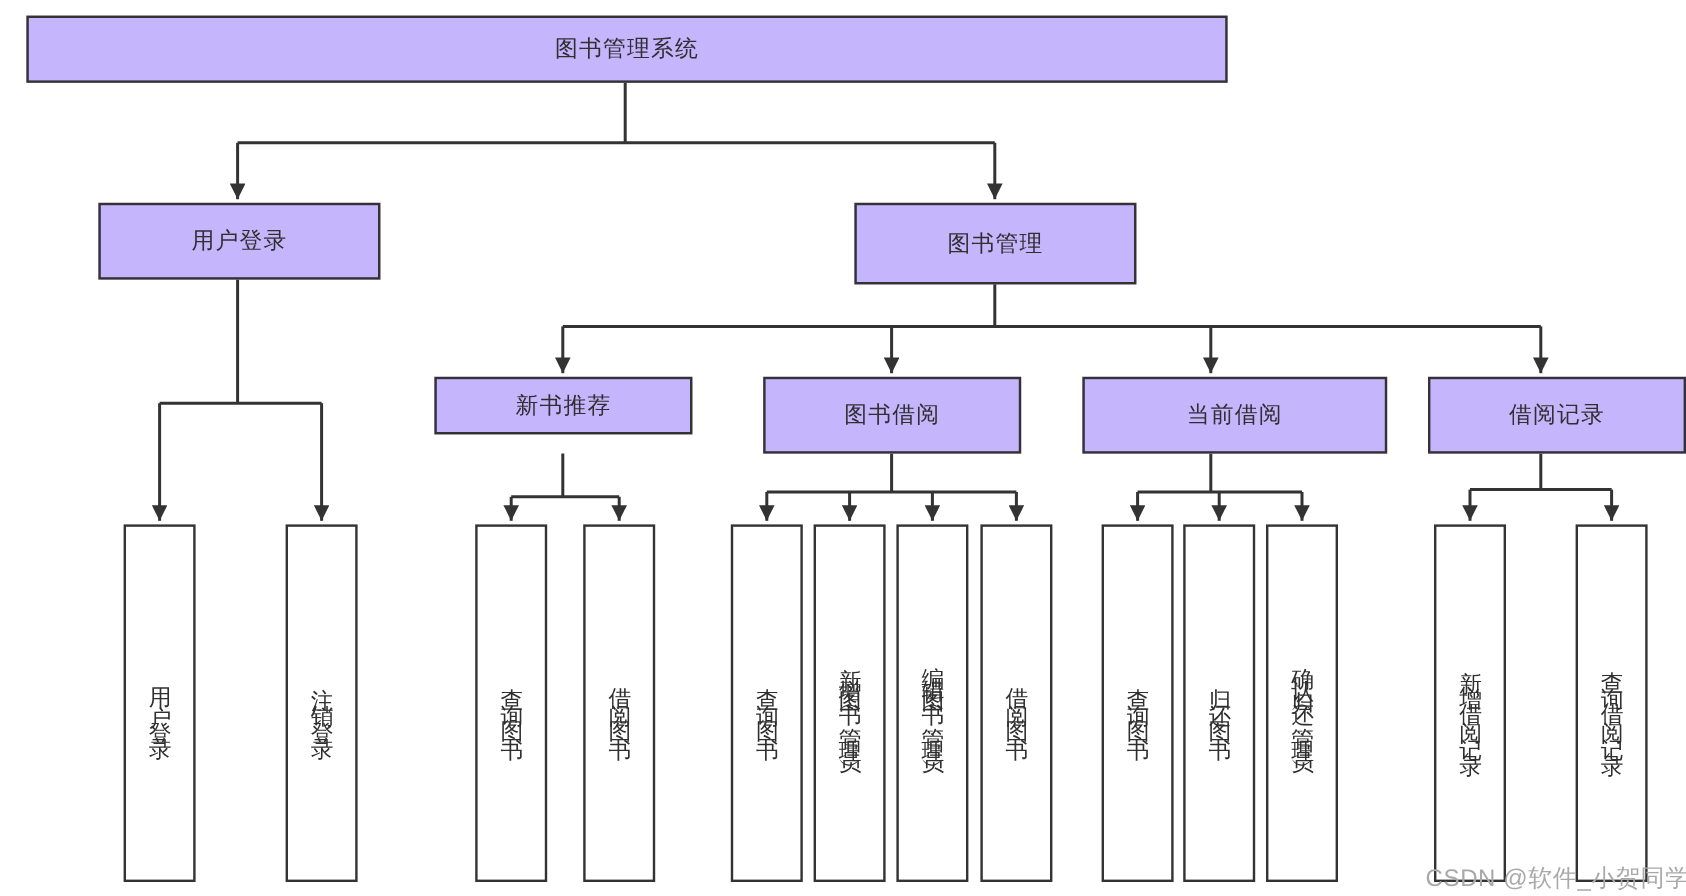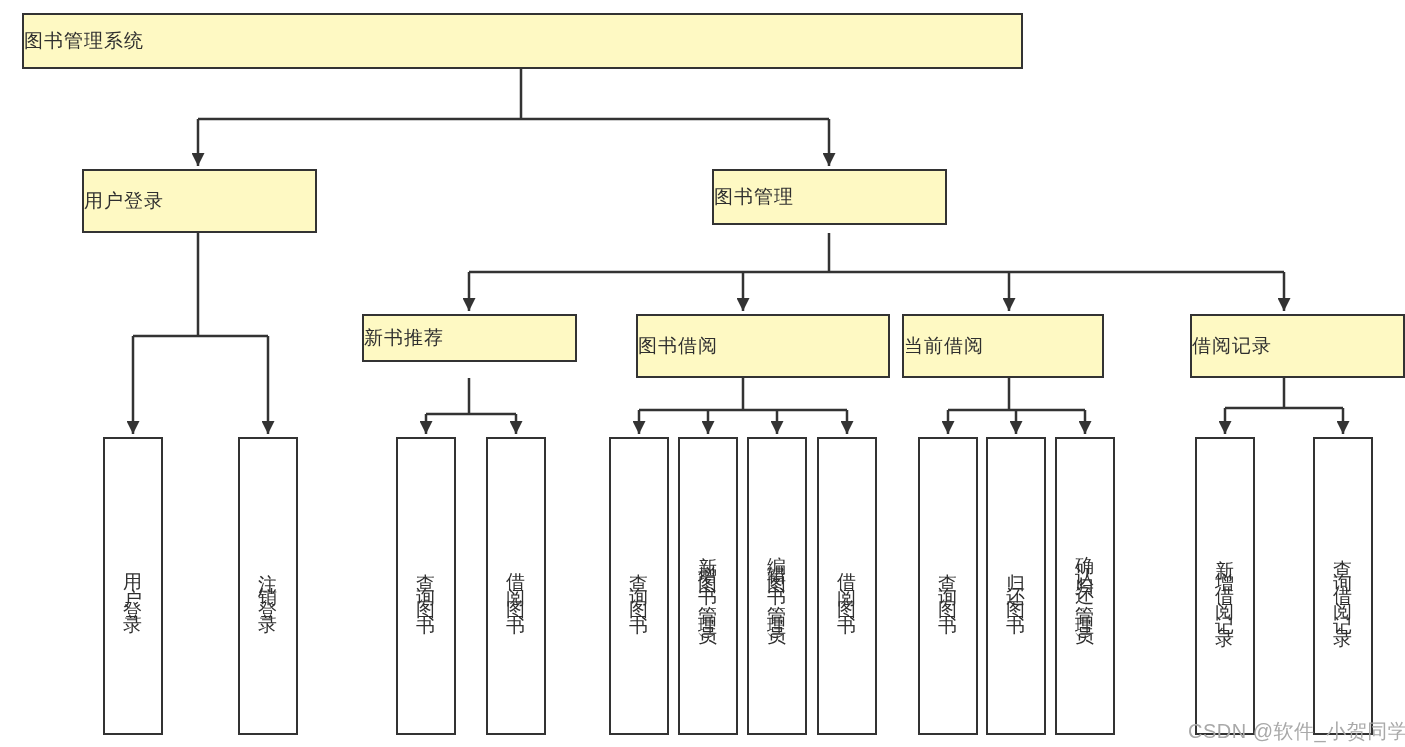--- a/index.html
+++ b/index.html
@@ -17,24 +17,25 @@
   }
   #wires {
     position: absolute;
     left: 0;
     top: 0;
     z-index: 1;
   }
   .node {
     position: absolute;
     box-sizing: border-box;
-    background: #fef9c3;
+    background: #c4b5fd;
     border: 2.5px solid #333333;
     display: flex;
     align-items: center;
+    justify-content: center;
     color: #2f2f2f;
     font-size: 19px;
     z-index: 2;
     letter-spacing: 1px;
   }
   .leaf {
     position: absolute;
     box-sizing: border-box;
     background: #ffffff;
     border: 2.5px solid #333333;
@@ -55,24 +56,24 @@
     line-height: 1;
     white-space: nowrap;
   }
   .leaf.dense .vtext {
     letter-spacing: 10px;
   }
 
   
   #box-root          { left: 22px;   top: 13px;  width: 1001px; height: 56px; }
   #box-user-login    { left: 82px;   top: 169px; width: 235px;  height: 64px; }
-  #box-book-mgmt     { left: 712px;  top: 169px; width: 235px;  height: 56px; }
+  #box-book-mgmt     { left: 712px;  top: 169px; width: 235px;  height: 68px; }
   #box-new-books     { left: 362px;  top: 314px; width: 215px;  height: 48px; }
-  #box-book-borrow   { left: 636px;  top: 314px; width: 254px;  height: 64px; }
-  #box-current-borrow{ left: 902px;  top: 314px; width: 202px;  height: 64px; }
+  #box-book-borrow   { left: 636px;  top: 314px; width: 215px;  height: 64px; }
+  #box-current-borrow{ left: 902px;  top: 314px; width: 254px;  height: 64px; }
   #box-borrow-records{ left: 1177px; top: 314px; width: 215px;  height: 64px; margin-left: 13px; }
 
   
   #leaf-ul-login     { left: 103px;  }
   #leaf-ul-logout    { left: 238px;  }
   #leaf-nb-query     { left: 396px;  }
   #leaf-nb-borrow    { left: 486px;  }
   #leaf-bb-query     { left: 609px;  }
   #leaf-bb-add       { left: 678px;  }
   #leaf-bb-edit      { left: 747px;  }

